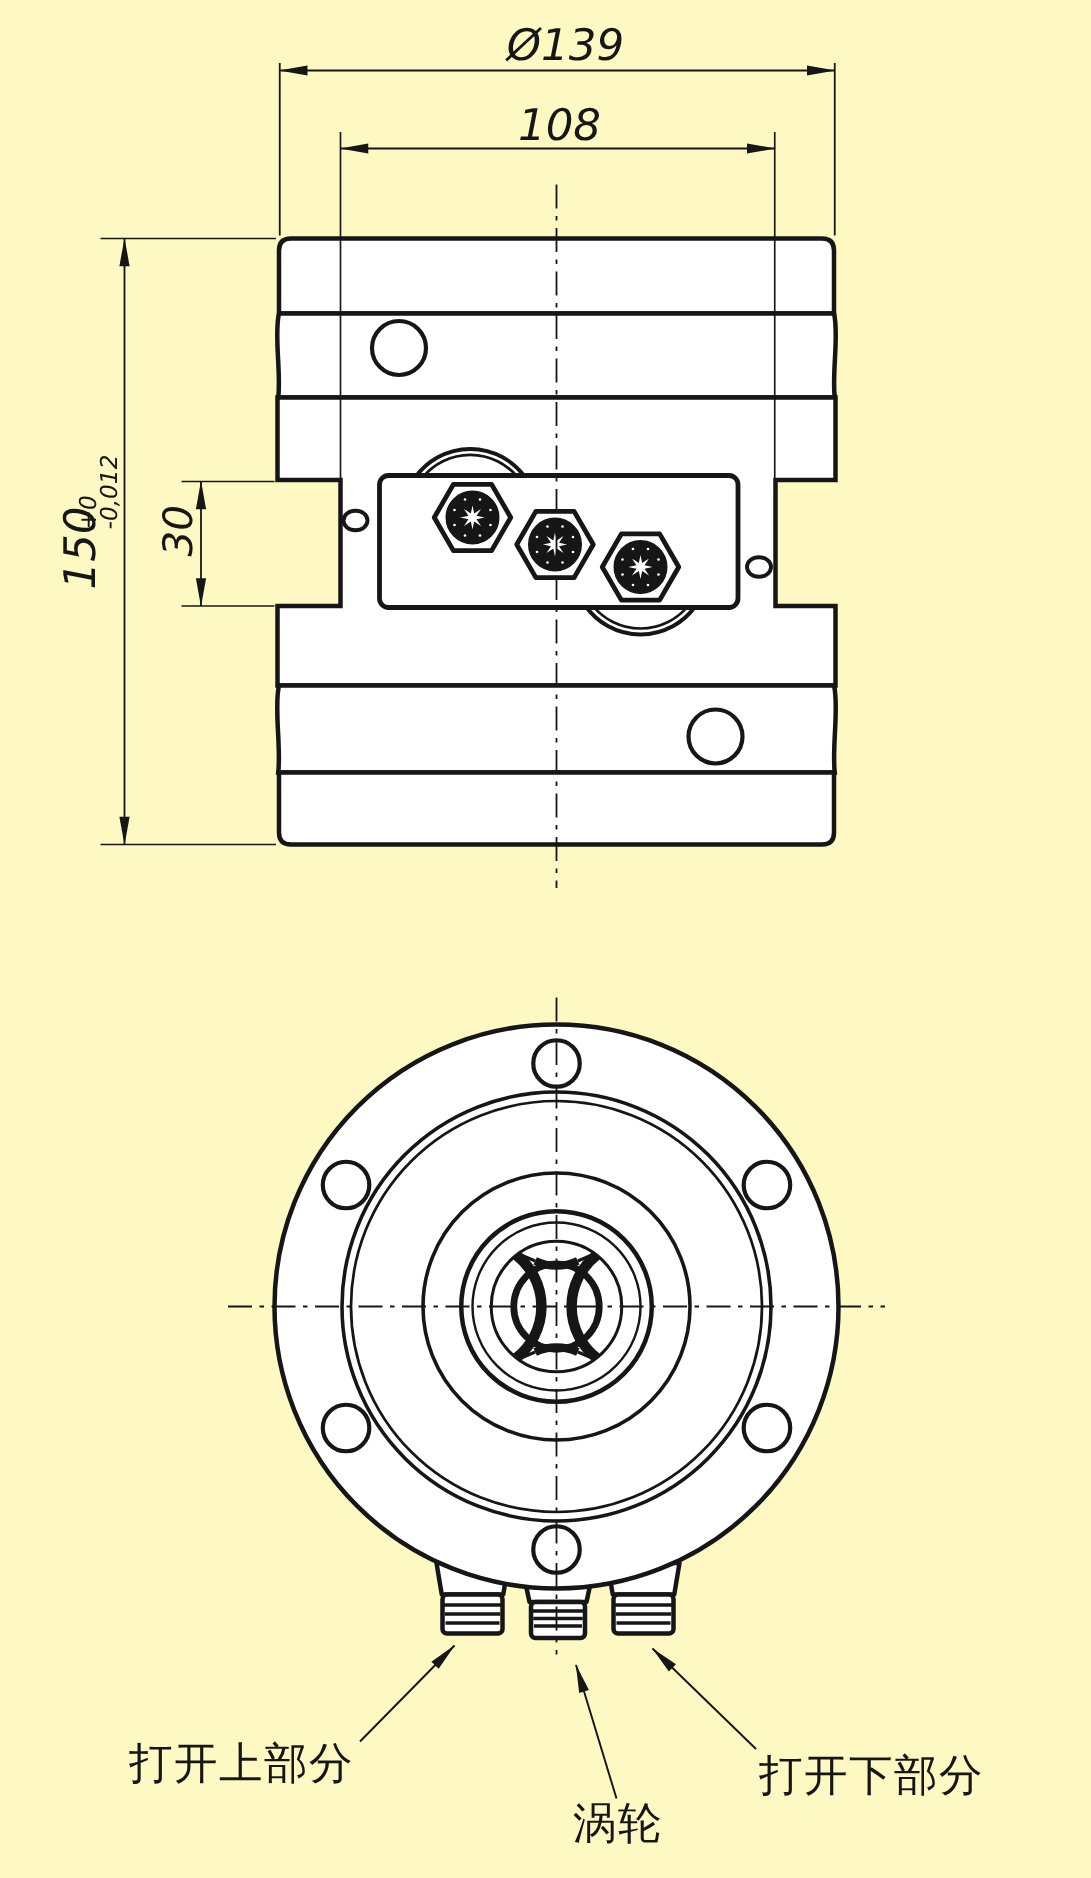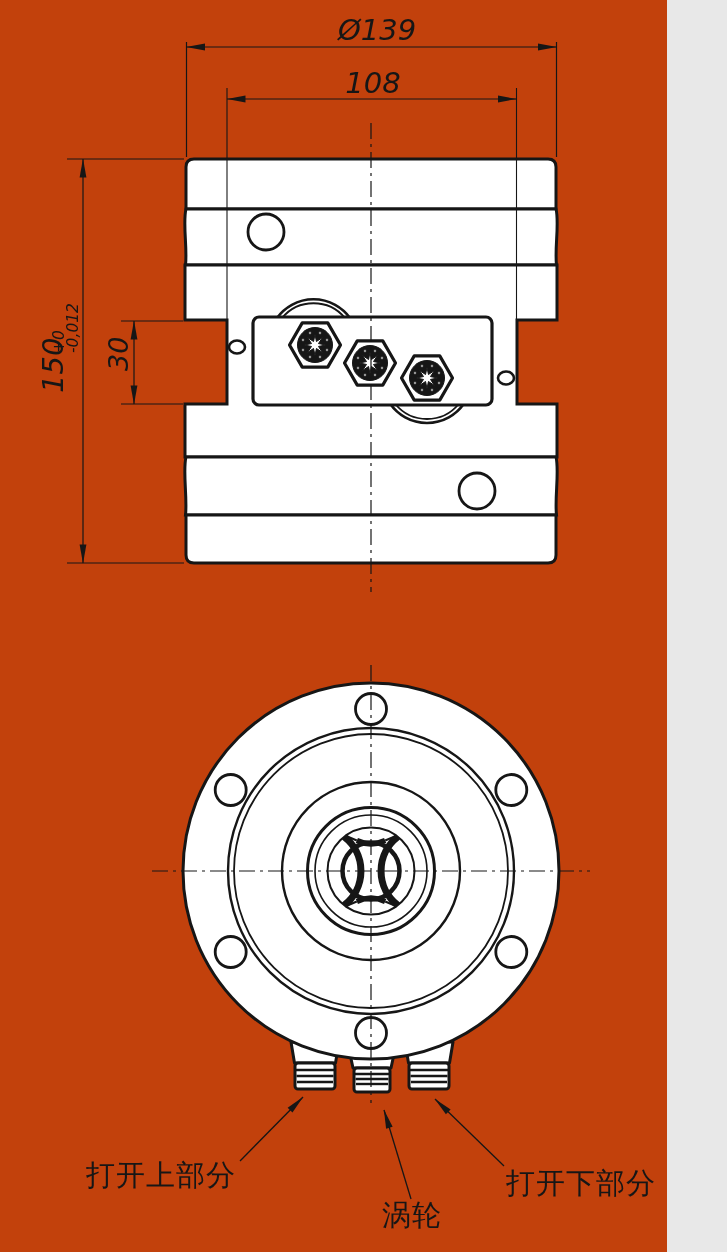--- a/index.html
+++ b/index.html
@@ -1,16 +1,16 @@
 <!DOCTYPE html>
 <html><head>
 <meta charset="utf-8">
 <style>
   html,body{margin:0;padding:0;background:#e8e8e8;}
-  .sheet{position:relative;width:667px;height:1252px;background:#c2410c;overflow:hidden;
+  .sheet{position:relative;width:727px;height:1252px;background:#fef9c3;overflow:hidden;
          font-family:"DejaVu Sans", sans-serif;}
   svg{position:absolute;left:0;top:0;}
   text{fill:#161616;stroke:none;}
   .dim{font-style:italic;font-size:29px;}
   .dimsmall{font-style:italic;font-size:15.5px;}
   .dim30{font-style:italic;font-size:27px;}
   .cjk{font-size:29px;letter-spacing:1px;}
 </style>
 </head>
 <body>

